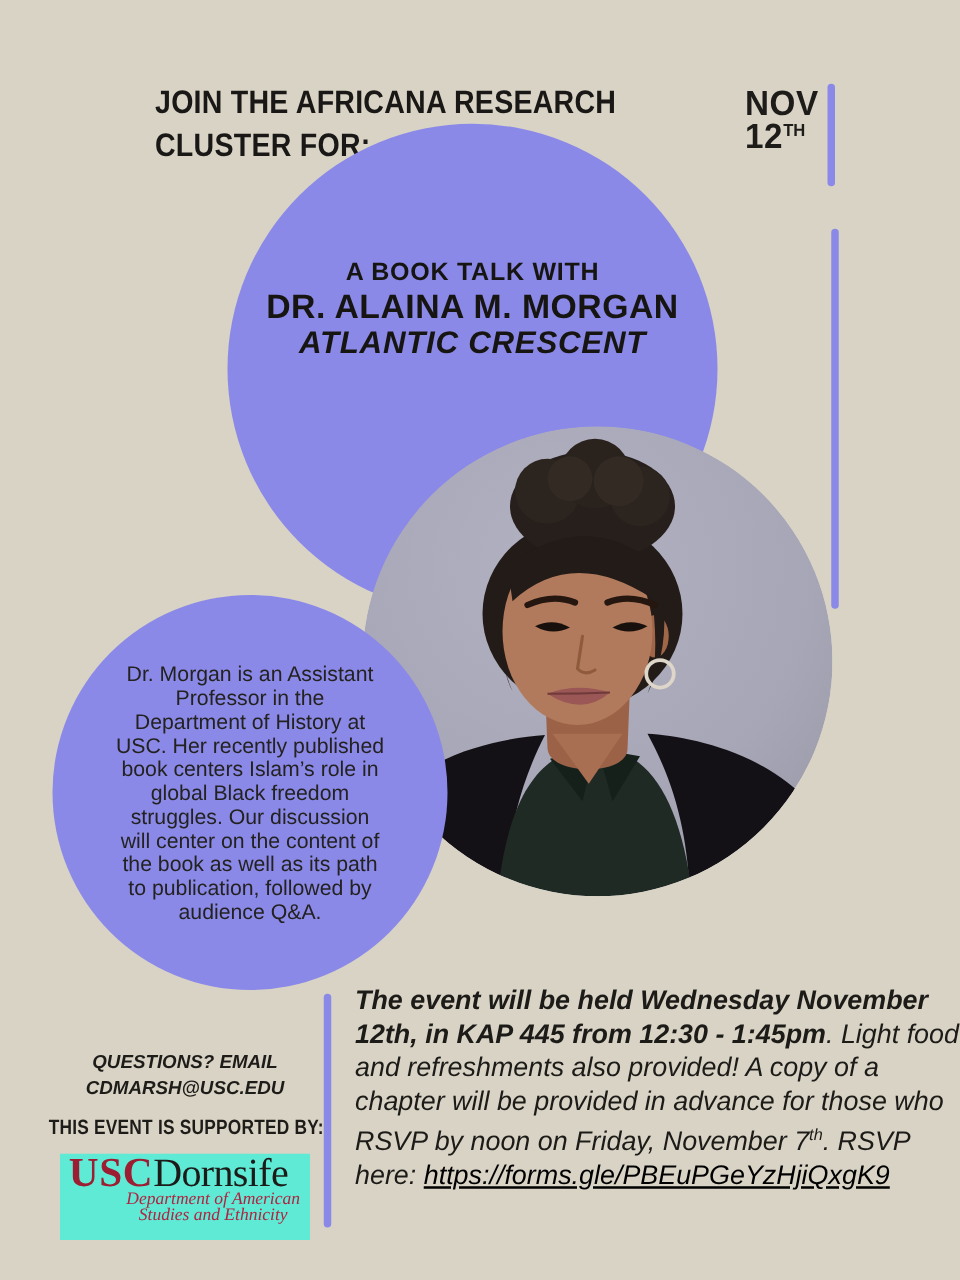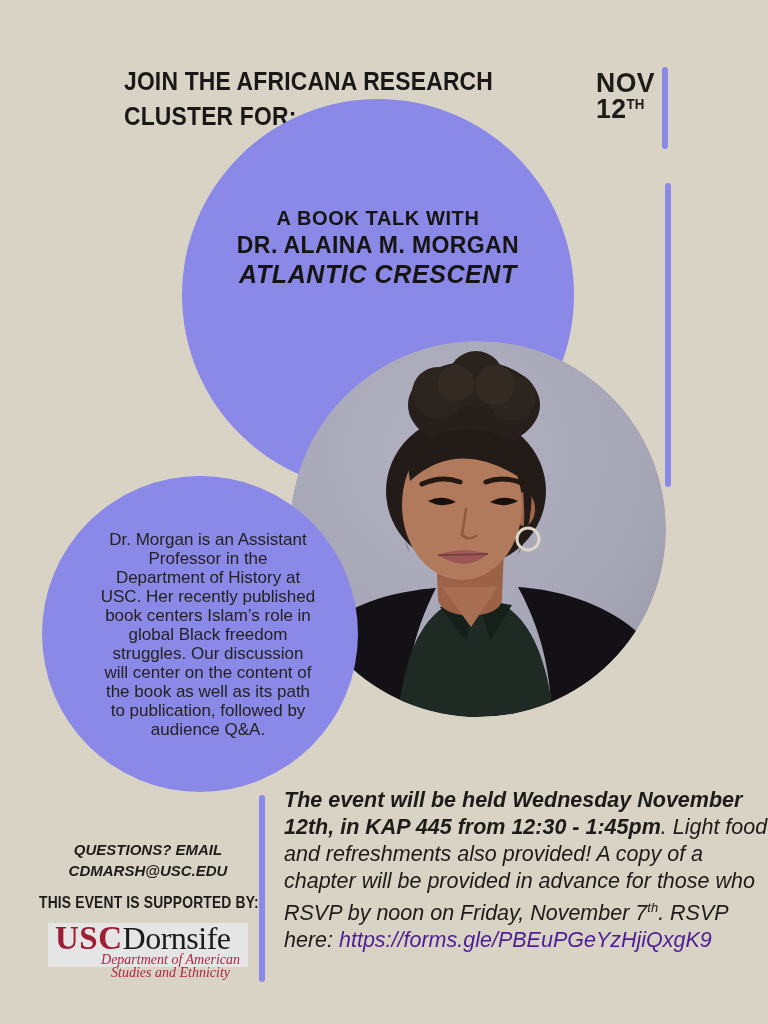--- a/index.html
+++ b/index.html
@@ -7,21 +7,21 @@
   body { font-family: "Liberation Sans", "DejaVu Sans", sans-serif; }
   #flyer {
     position: relative; width: 768px; height: 1024px;
     background: #d8d3c5; overflow: hidden; color: #1d1c19;
   }
   .circle { position: absolute; border-radius: 50%; }
   #big-circle   { left: 182px; top: 99px;  width: 392px; height: 392px; background: #8b89e8; }
   #photo-circle { left: 290px; top: 341px; width: 376px; height: 376px; overflow: hidden; }
   #photo-circle svg { display: block; width: 100%; height: 100%; }
   #bio-circle   { left: 42px;  top: 476px; width: 316px; height: 316px; background: #8b89e8;
-                  display: flex; align-items: center; justify-content: flex-end; }
+                  display: flex; align-items: center; justify-content: center; }
 
   #join-heading {
     position: absolute; left: 124px; top: 64px;
     font-size: 26px; line-height: 35px; font-weight: bold; letter-spacing: 0.2px;
     transform: scaleX(0.88); transform-origin: left top; white-space: pre-line;
     color: #191816;
   }
   #date-block { position: absolute; left: 596px; top: 70px; font-weight: bold;
                 transform: scaleX(0.95); transform-origin: left top; }
   #date-month { font-size: 28px; line-height: 26px; letter-spacing: 0.5px; }
@@ -33,40 +33,40 @@
   #event-room { font-size: 17px; line-height: 18px; display: block; margin-top: 14px; }
 
   .vline { position: absolute; width: 6px; background: #8b89e8; border-radius: 3px; }
   #vline-a { left: 662px; top: 67px;  height: 82px; }
   #vline-b { left: 665px; top: 183px; height: 304px; }
   #vline-c { left: 259px; top: 795px; height: 187px; }
 
   #title-block { position: absolute; left: 182px; top: 205px; width: 392px;
                  text-align: center; color: #161511; }
   .title-line1, .title-line3 { font-size: 20px; line-height: 26px; letter-spacing: 0.6px; font-weight: 700; }
-  .title-line2 { font-size: 23px; line-height: 29px; letter-spacing: 0.4px; font-weight: 700; }
+  .title-line2 { font-size: 27px; line-height: 29px; letter-spacing: 0.4px; font-weight: 700; }
   .title-line4 { font-size: 25px; line-height: 29px; letter-spacing: 0.6px; font-weight: 700; font-style: italic; }
 
   #bio-text { width: 300px; text-align: center; font-size: 17px; line-height: 19px;
               color: #232220; white-space: pre-line; }
 
   #details { position: absolute; left: 284px; top: 787px; width: 486px;
              font-style: italic; font-size: 21.5px; line-height: 26.9px; color: #1c1b18; }
   #details .bold { font-weight: bold; }
   #details sup { font-size: 13px; }
-  #rsvp-link { color: #4c1d95; font-style: italic; cursor: pointer; }
+  #rsvp-link { color: #000000; text-decoration: underline; font-style: italic; cursor: pointer; }
 
   #contact { position: absolute; left: 40px; top: 839px; width: 216px; text-align: center;
              font-weight: bold; font-size: 15px; line-height: 21px; white-space: pre-line; font-style: italic; }
   #support-label { position: absolute; left: 39px; top: 893px; font-weight: bold;
                    font-size: 16.5px; letter-spacing: 0.2px;
                    transform: scaleX(0.84); transform-origin: left top; white-space: nowrap; }
 
-  #logo-box { position: absolute; left: 48px; top: 923px; width: 200px; height: 44px;
-              background: #e5e5e5; }
+  #logo-box { position: absolute; left: 48px; top: 923px; width: 200px; height: 69px;
+              background: #5eead4; }
   #logo-row { position: absolute; left: 7px; top: -3px; white-space: nowrap;
               font-family: "Liberation Serif", "DejaVu Serif", serif; }
   #logo-usc { font-size: 33px; font-weight: bold; color: #9d1d32; letter-spacing: 0.5px; }
   #logo-dornsife { font-size: 32px; font-weight: 400; color: #1c1b19; letter-spacing: -0.5px; }
   #logo-dept { position: absolute; right: 8px; top: 31px; text-align: center;
                font-family: "Liberation Serif", "DejaVu Serif", serif; font-style: italic;
                font-size: 14px; line-height: 12.5px; color: #b02442; white-space: pre-line; }
 </style>
 </head>
 <body>

